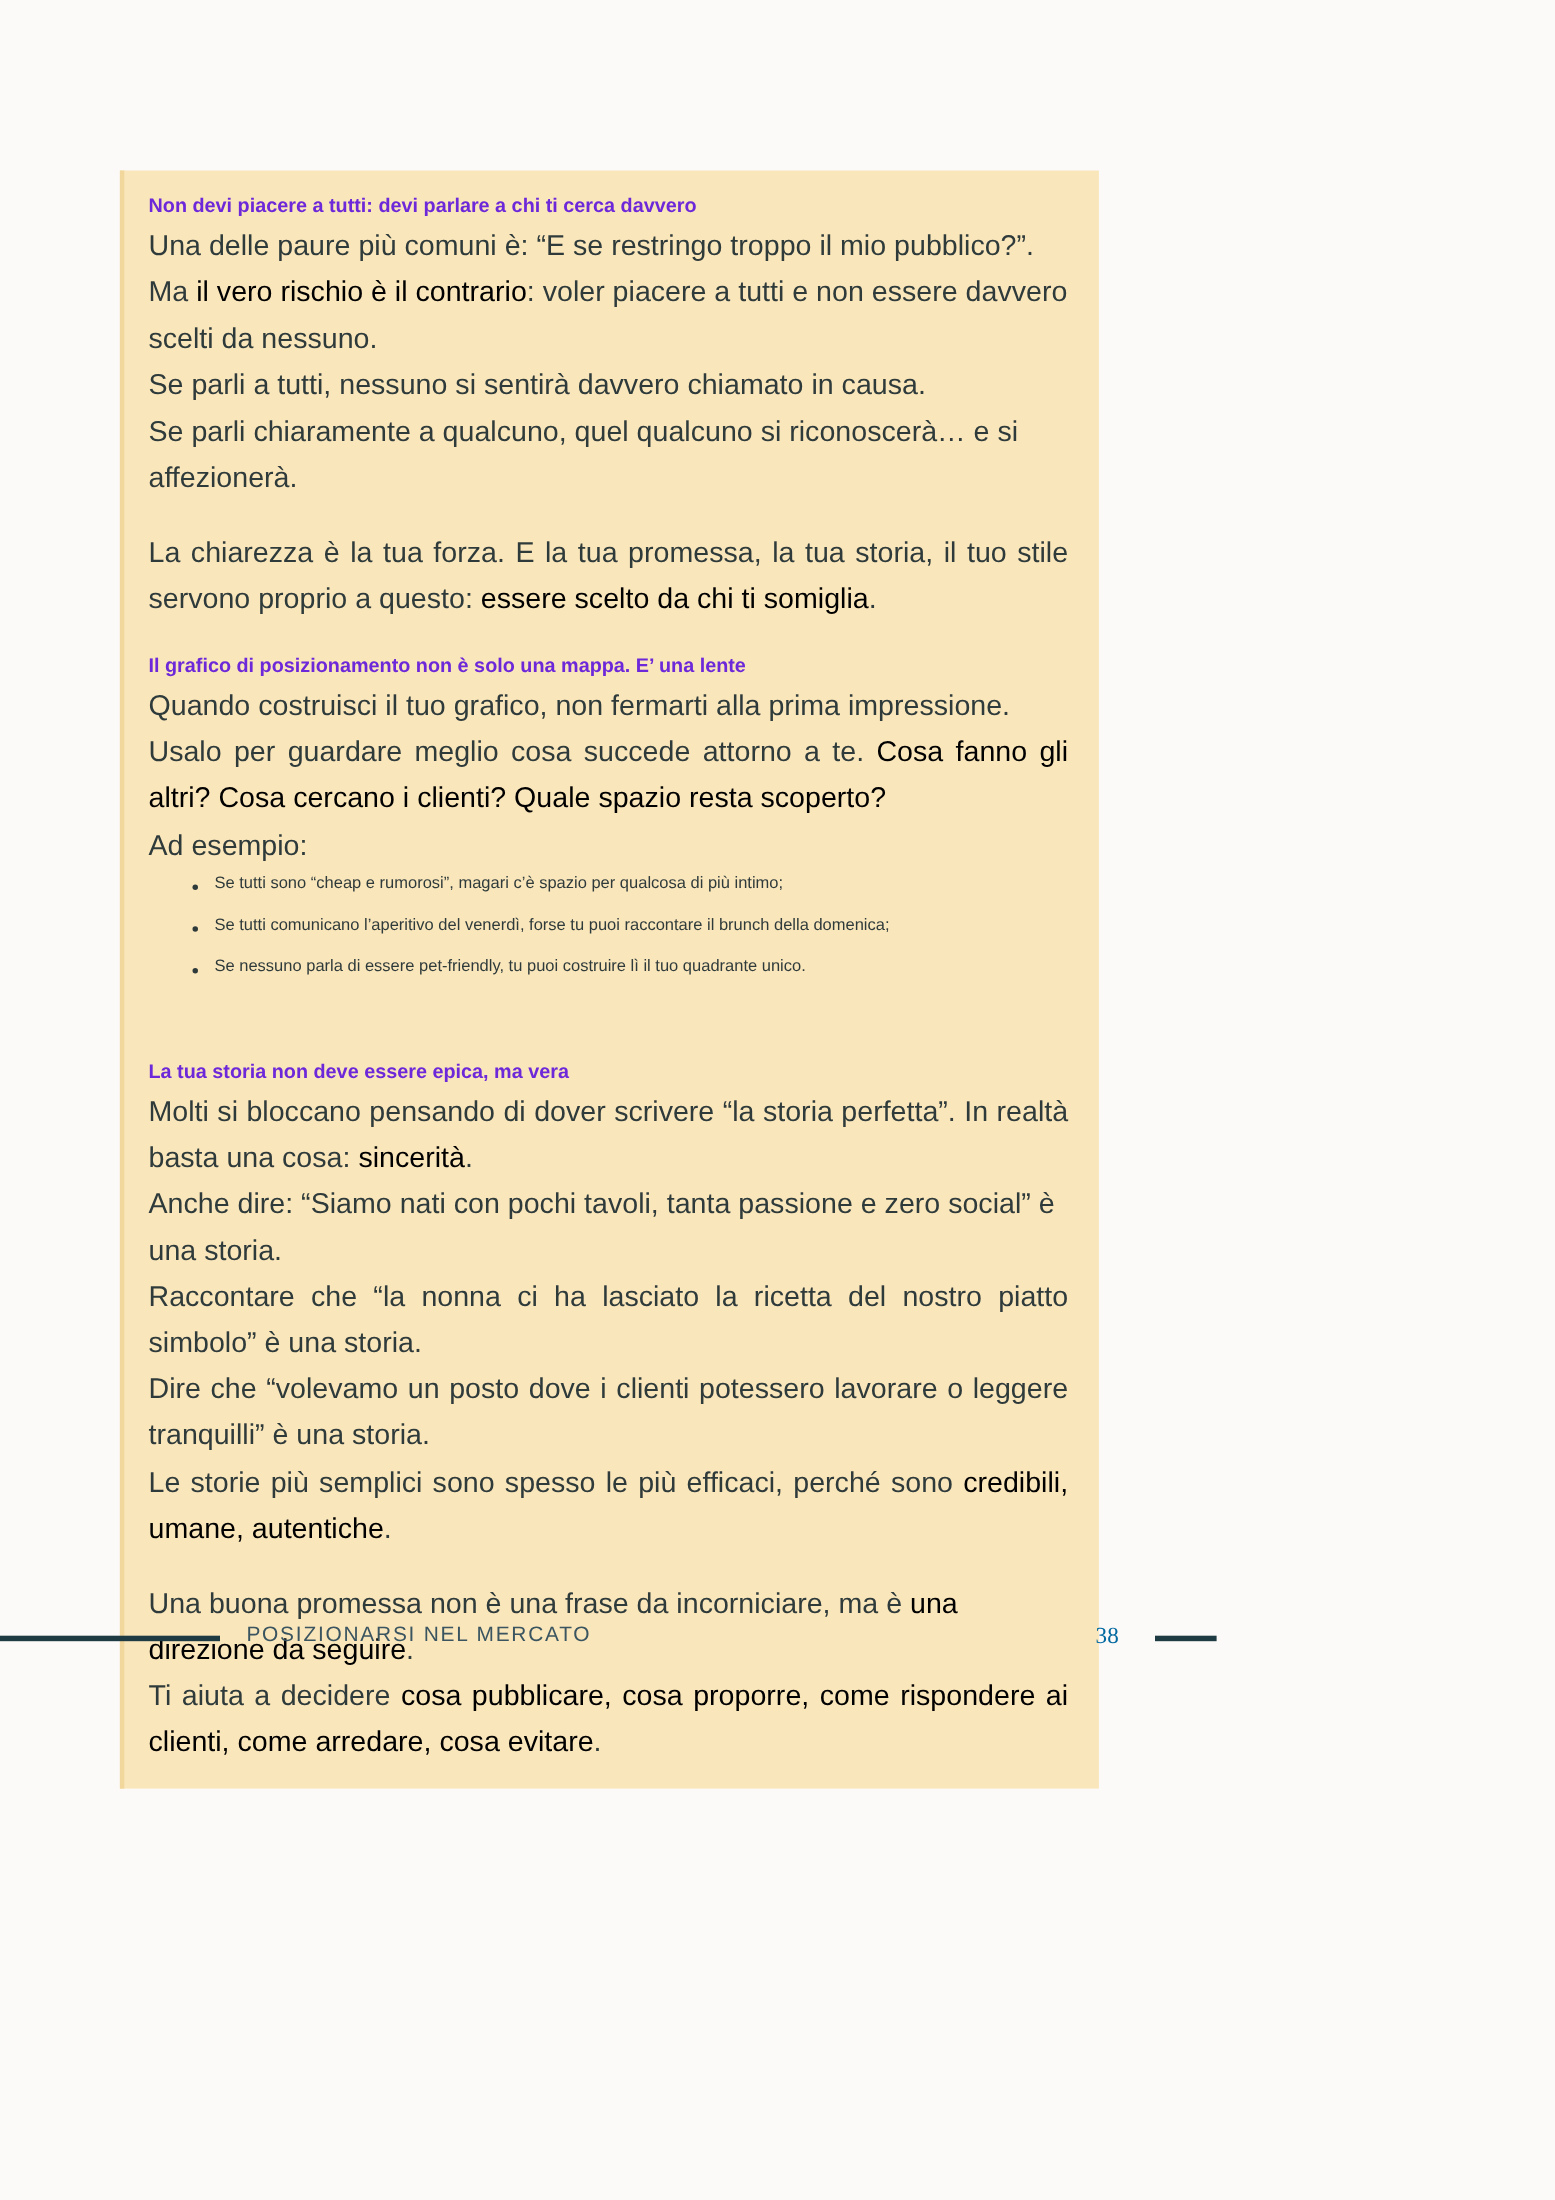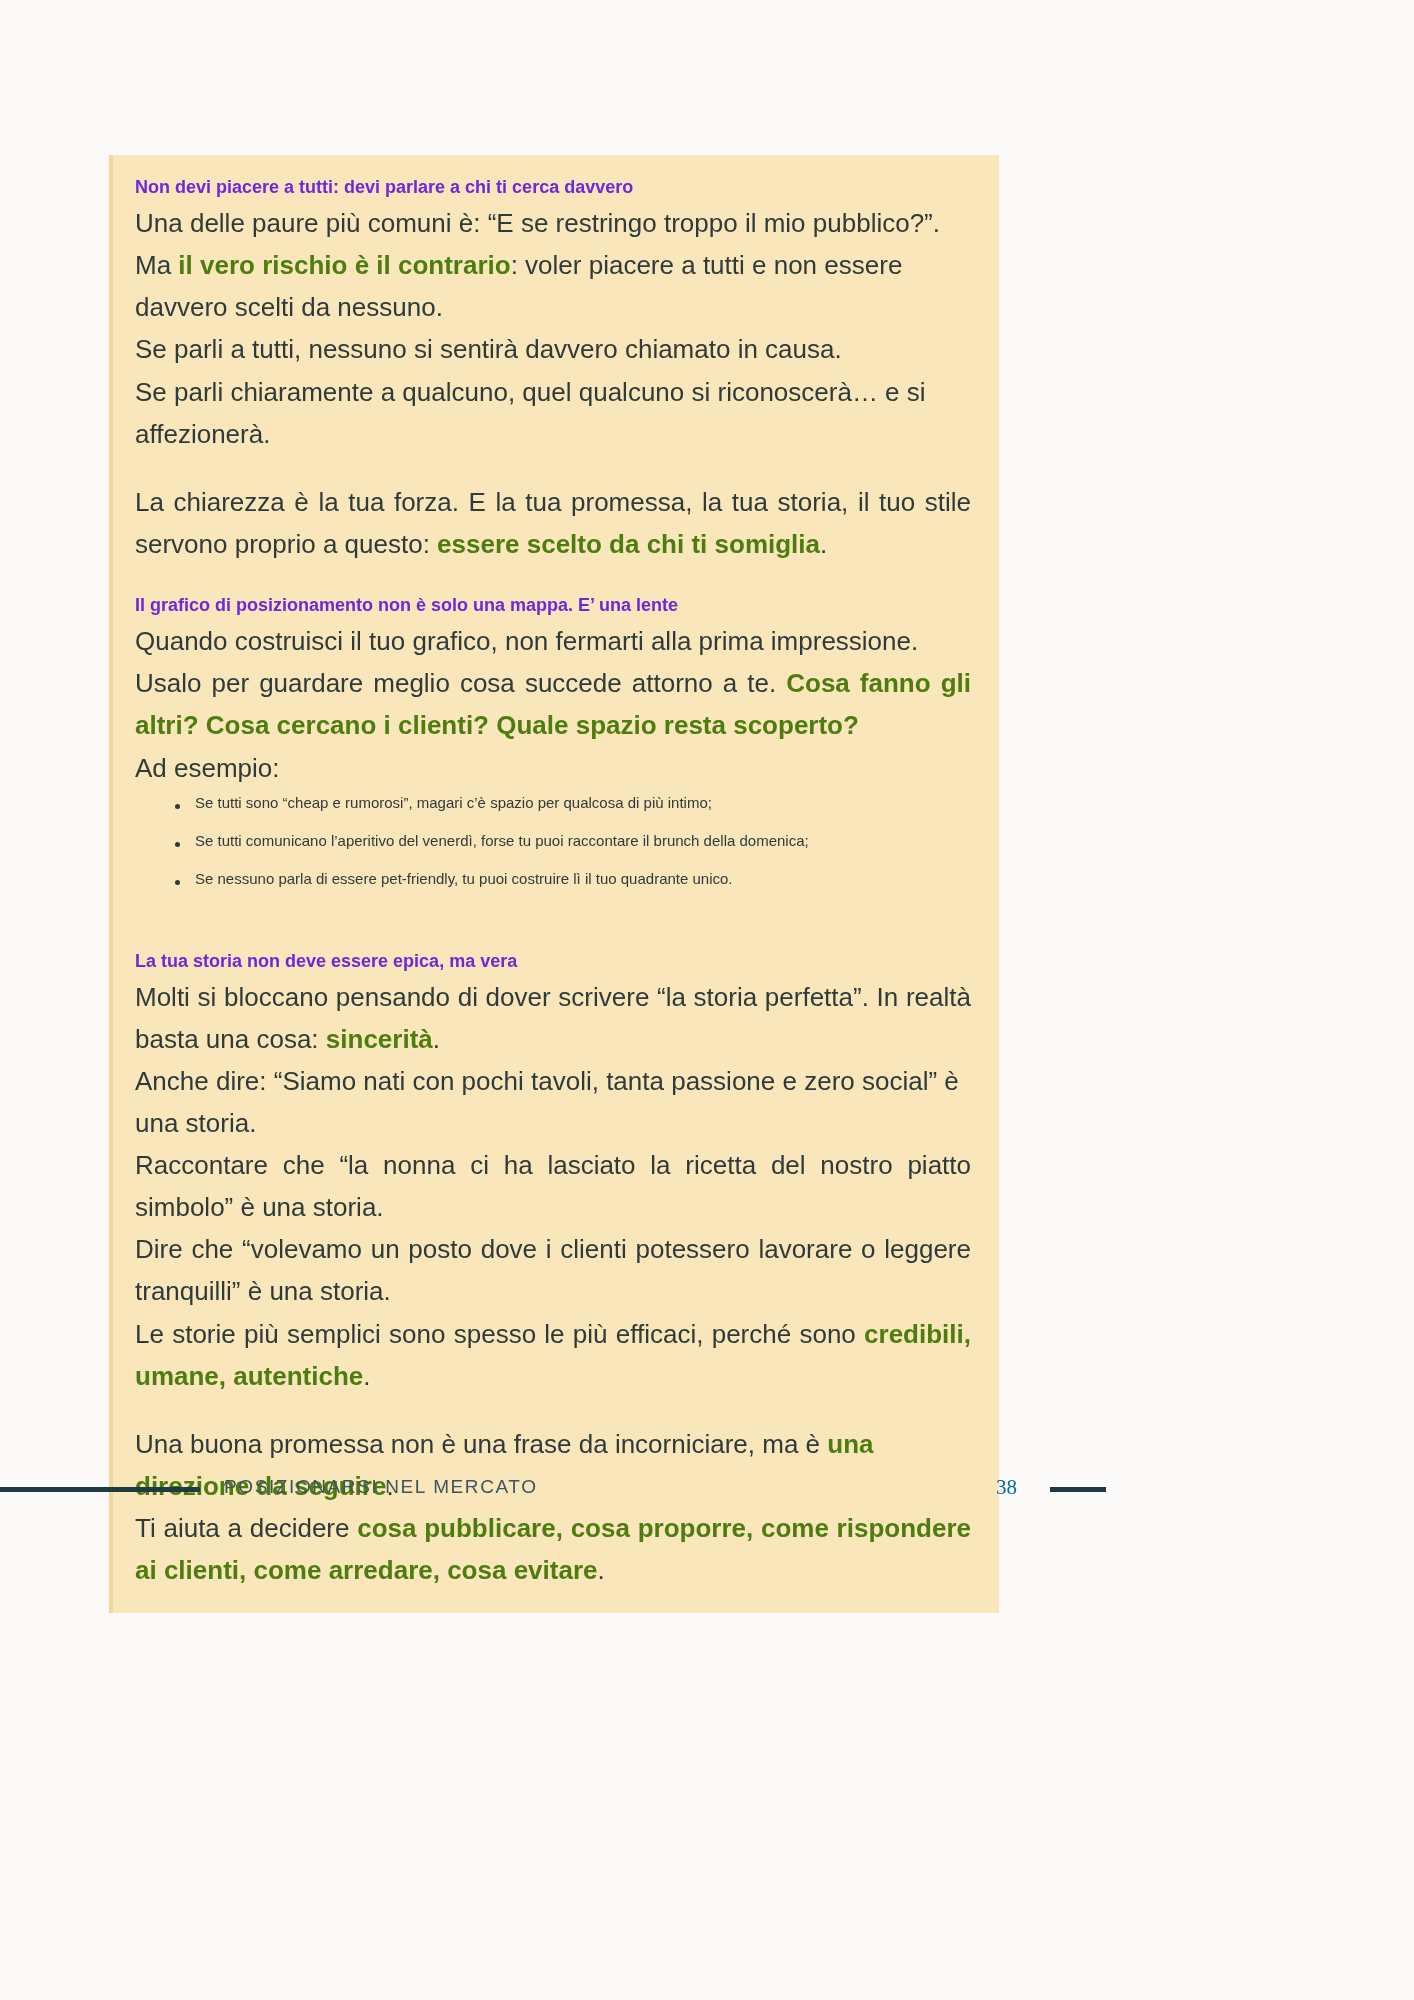--- a/index.html
+++ b/index.html
@@ -38,22 +38,22 @@
     font-size: 26px;
     line-height: 1.62;
     margin: 0;
     text-align: justify;
     text-justify: inter-word;
     font-family: "Liberation Sans", sans-serif;
   }
   .para.noj { text-align: left; }
 
   .para b, .para strong {
-    font-weight: bold;
-    color: #4d7c0f;
+    font-weight: normal;
+    color: #000000;
   }
 
   .heading {
     color: #6d28d9;
     font-size: 18px;
     font-weight: bold;
     line-height: 1.62;
     margin: 0;
   }
 
@@ -67,21 +67,21 @@
   ul.bullets li {
     position: relative;
     color: #2f3b3b;
     font-size: 15px;
     line-height: 1.62;
     text-align: justify;
     text-justify: inter-word;
     margin: 0 0 14px 0;
     padding-left: 22px;
   }
-  ul.bullets li:last-child { margin-bottom: 3px; }
+  ul.bullets li:last-child { margin-bottom: 16px; }
   ul.bullets li::before {
     content: "";
     position: absolute;
     left: 2px;
     top: 13px;
     width: 5px;
     height: 5px;
     border-radius: 50%;
     background: #2f3b3b;
   }

